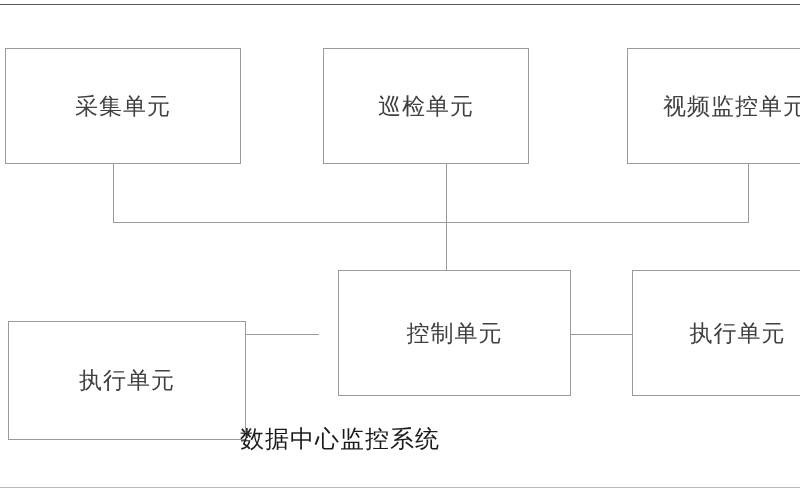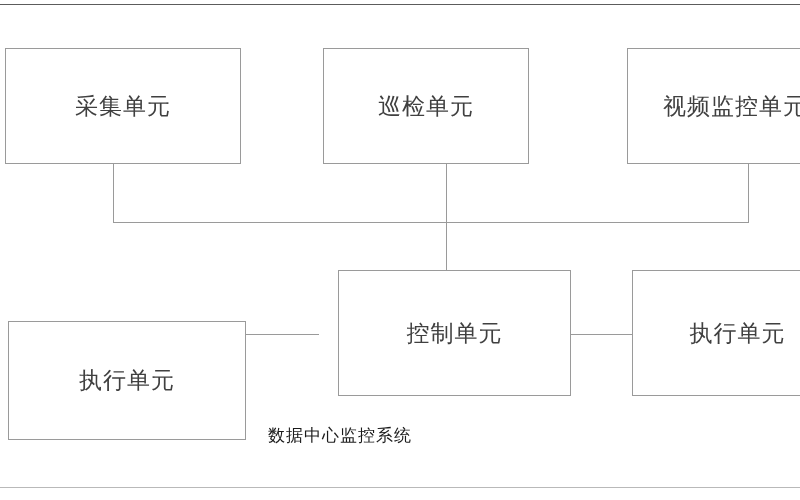--- a/index.html
+++ b/index.html
@@ -62,21 +62,21 @@
   .conn-h { height: 1px; }
   .conn-v { width: 1px; }
   
   .caption {
     position: absolute;
     left: 0;
     top: 427px;
     width: 680px;
     text-align: center;
     font-family: "DejaVu Serif", "Liberation Serif", serif;
-    font-size: 17px;
+    font-size: 24px;
     color: #1a1a1a;
     letter-spacing: 1px;
     line-height: 1;
     z-index: 2;
   }
 </style>
 </head>
 <body>
 
 <div id="canvas">

